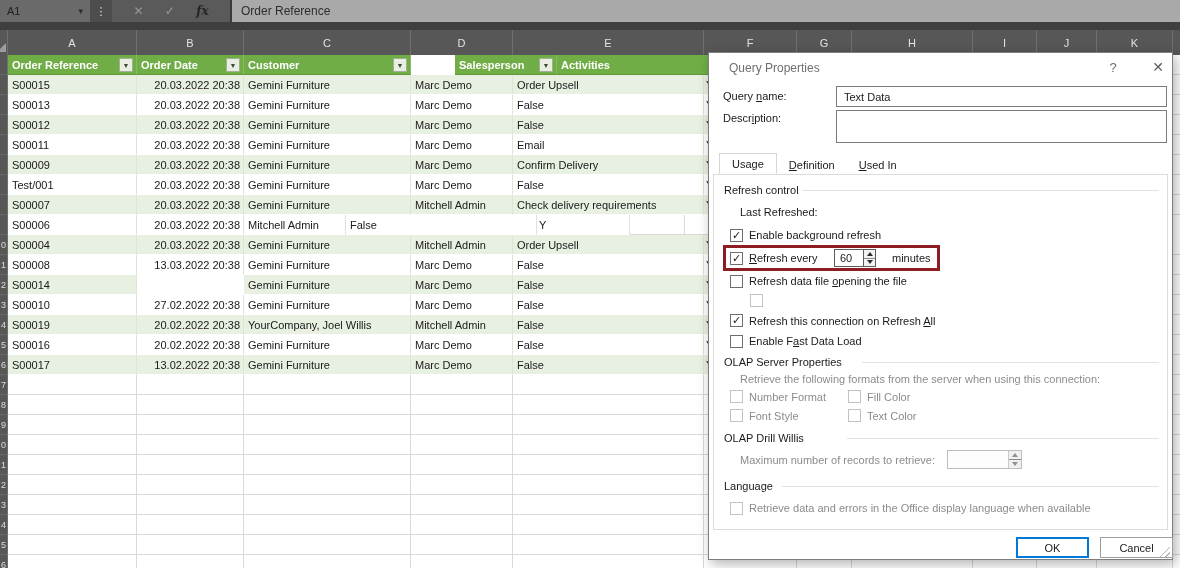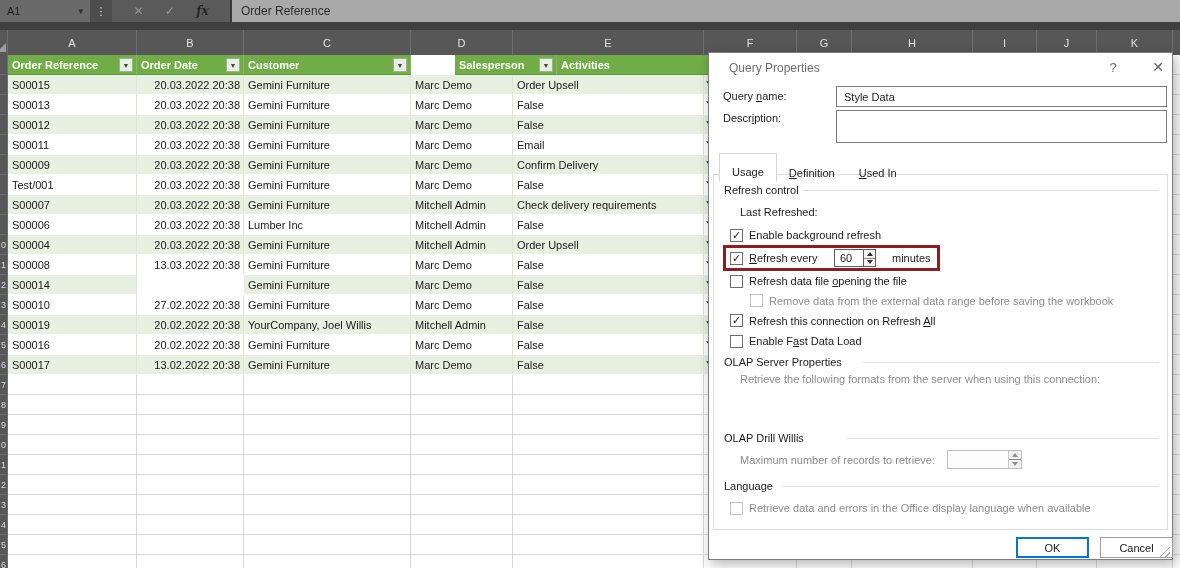--- a/index.html
+++ b/index.html
@@ -46,21 +46,21 @@
           border:1px solid #7e7e7e;box-sizing:border-box;box-shadow:3px 4px 12px rgba(0,0,0,.30);
           font-size:11px;color:#1a1a1a;}
   .dtitle{position:absolute;left:20px;top:8px;font-size:12px;color:#6f6f6f;}
   .dhelp{position:absolute;left:396px;top:7px;width:16px;text-align:center;font-size:13px;color:#6f6f6f;}
   .dclose{position:absolute;left:440px;top:6px;width:18px;text-align:center;font-size:14px;color:#5f5f5f;}
   .dlabel{position:absolute;left:14px;}
   .dinput{position:absolute;left:127px;width:331px;box-sizing:border-box;border:1px solid #7b7b7b;background:#fff;
           display:flex;align-items:center;padding-left:7px;font-size:11px;}
   .u{text-decoration:underline;}
   .tabs{position:absolute;left:10px;top:100px;display:flex;align-items:flex-end;z-index:3;}
-  .tab{padding:12px 12px 3px 12px;margin-bottom:-1px;}
+  .tab{padding:4px 12px 3px 12px;margin-bottom:-1px;}
   .tab.active{background:#fff;border:1px solid #d6d6d6;border-bottom:1px solid #fff;}
   .tabpage{position:absolute;left:4px;top:121px;width:455px;height:356px;background:#fff;
            border:1px solid #dcdcdc;box-sizing:border-box;}
   .sectitle{position:absolute;left:10px;font-size:11px;color:#1a1a1a;background:#fff;z-index:2;}
   .secline{position:absolute;height:1px;background:#e2e2e2;right:8px;}
   .plain{position:absolute;}
   .gray{color:#8c8c8c;}
   .cbrow{display:flex;align-items:center;}
   .cb{width:13px;height:13px;box-sizing:border-box;border:1px solid #6e6e6e;background:#fff;flex:none;
       display:flex;align-items:center;justify-content:center;font-size:11px;line-height:1;color:#151515;margin-right:6px;}
@@ -282,21 +282,20 @@
       <div class="cell" style="width: 121px;"></div>
       <div class="cell" style="width: 64px;"></div>
       <div class="cell" style="width: 60px;"></div>
       <div class="cell" style="width: 76px;"></div>
       <div class="cell" style="width: 7px; border-right: none;"></div>
     </div>
     <div class="row">
       <div class="rowhdr" style="width: 8px;"></div>
       <div class="cell t" style="width: 129px;">S00006</div>
       <div class="cell t num" style="width: 107px;">20.03.2022 20:38</div>
-      <div class="cell t" style="width: 167px;">Lumber Inc</div>
       <div class="cell t" style="width: 102px;">Mitchell Admin</div>
       <div class="cell t" style="width: 191px;">False</div>
       <div class="cell t sliver" style="width: 93px;">Y</div>
       <div class="cell" style="width: 55px;"></div>
       <div class="cell" style="width: 121px;"></div>
       <div class="cell" style="width: 64px;"></div>
       <div class="cell" style="width: 60px;"></div>
       <div class="cell" style="width: 76px;"></div>
       <div class="cell" style="width: 7px; border-right: none;"></div>
     </div>
@@ -557,21 +556,21 @@
     </div>
   </div>
 
 <div class="dialog">
   <div class="dtitle">Query Properties</div>
   <div class="dhelp">?</div>
   <div class="dclose">✕</div>
 
   <div class="dlabel" style="top:37px"><span>Query </span><span class="u">n</span><span>ame:</span></div>
   <div class="dinput" style="top:33px;height:21px">
-    <span>Style Data</span>
+    <span>Text Data</span>
   </div>
   <div class="dlabel" style="top:59px"><span>Descr</span><span class="u">i</span><span>ption:</span></div>
   <div class="dinput" style="top:57px;height:33px">
     <span></span>
   </div>
 
   <div class="tabs" id="tabs">
       <div class="tab active"><span>Usa</span><span class="u">g</span><span>e</span></div>
       <div class="tab"><span></span><span class="u">D</span><span>efinition</span></div>
       <div class="tab"><span></span><span class="u">U</span><span>sed In</span></div>
@@ -595,32 +594,53 @@
             <div>
               <span class="tri-dn"></span>
             </div>
           </div>
           <span class="unit">minutes</span>
         </div><div class="cbrow r3">
           <span class="cb"></span>
           <span><span>Refresh data file </span><span class="u">o</span><span>pening the file</span></span>
         </div><div class="cbrow r4">
           <span class="cb dis"></span>
-          <span class="gray"><span>Remove data from the external data range before saving the workbook</span><span class="u"></span><span></span></span>
         </div><div class="cbrow r5">
           <span class="cb">✓</span>
           <span><span>Refresh this connection on Refresh </span><span class="u">A</span><span>ll</span></span>
         </div><div class="cbrow r6">
           <span class="cb"></span>
           <span><span>Enable F</span><span class="u">a</span><span>st Data Load</span></span>
         </div></div>
 
     <div class="sectitle" style="top:181px">OLAP Server Properties</div>
     <div class="secline" style="left:148px;top:187px"></div>
     <div class="plain gray" style="left:26px;top:198px">Retrieve the following formats from the server when using this connection:</div>
+    <div class="olap" id="olapgrid">
+        <div class="orow">
+          <div class="ocol">
+            <span class="cb dis"></span>
+            <span class="gray">Number Format</span>
+          </div>
+          <div class="ocol">
+            <span class="cb dis"></span>
+            <span class="gray">Fill Color</span>
+          </div>
+        </div>
+        <div class="orow">
+          <div class="ocol">
+            <span class="cb dis"></span>
+            <span class="gray">Font Style</span>
+          </div>
+          <div class="ocol">
+            <span class="cb dis"></span>
+            <span class="gray">Text Color</span>
+          </div>
+        </div>
+      </div>
 
     <div class="sectitle" style="top:257px">OLAP Drill Willis</div>
     <div class="secline" style="left:133px;top:263px"></div>
     <div class="maxrow gray">Maximum number of records to retrieve:</div>
     <div class="maxspin">
       <div class="fill"></div>
       <div class="spin">
         <div>
             <span class="tri-up"></span>
           </div>

